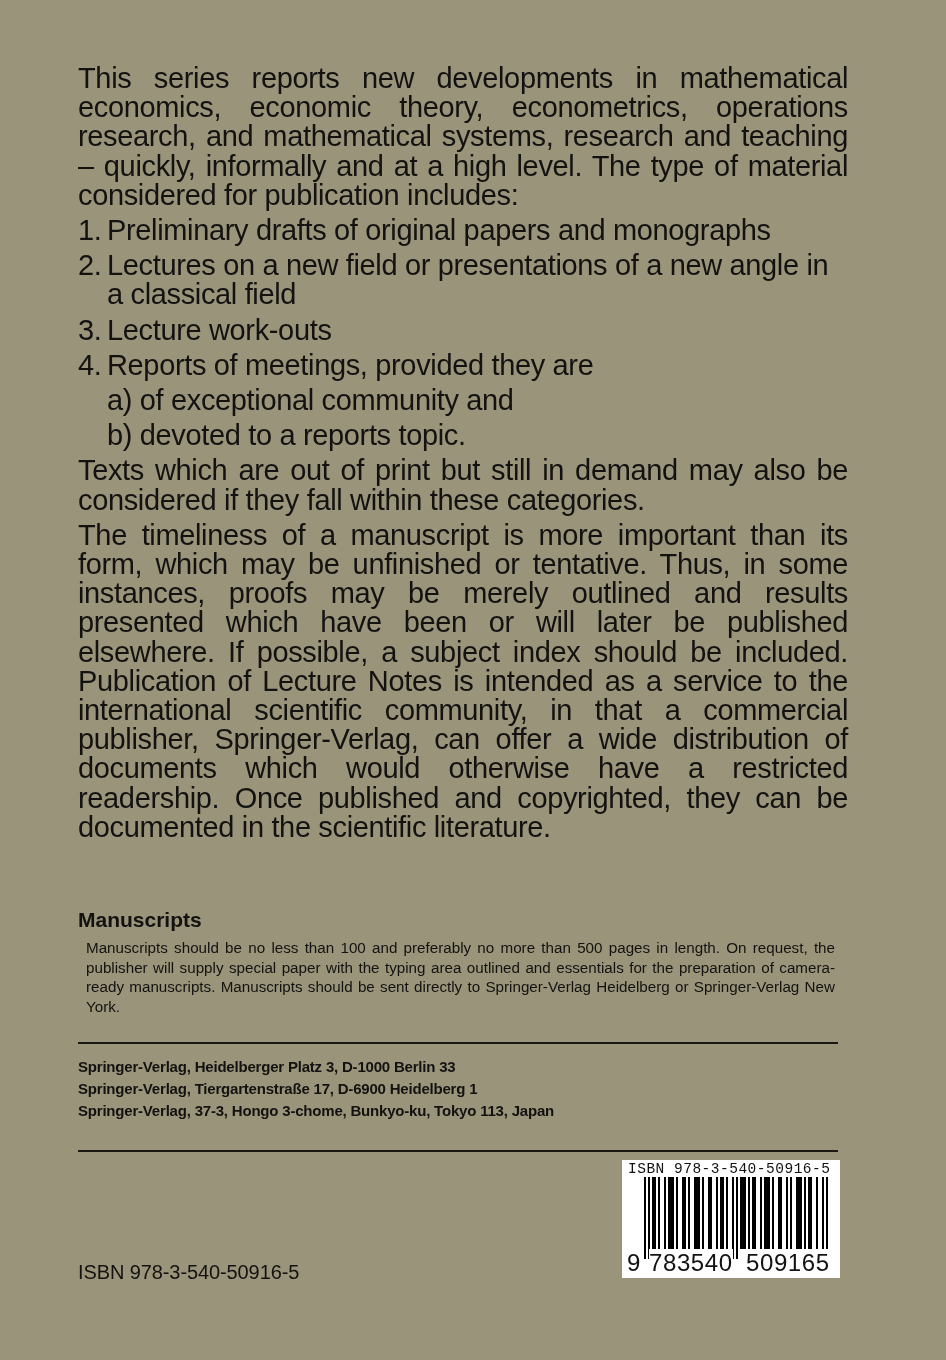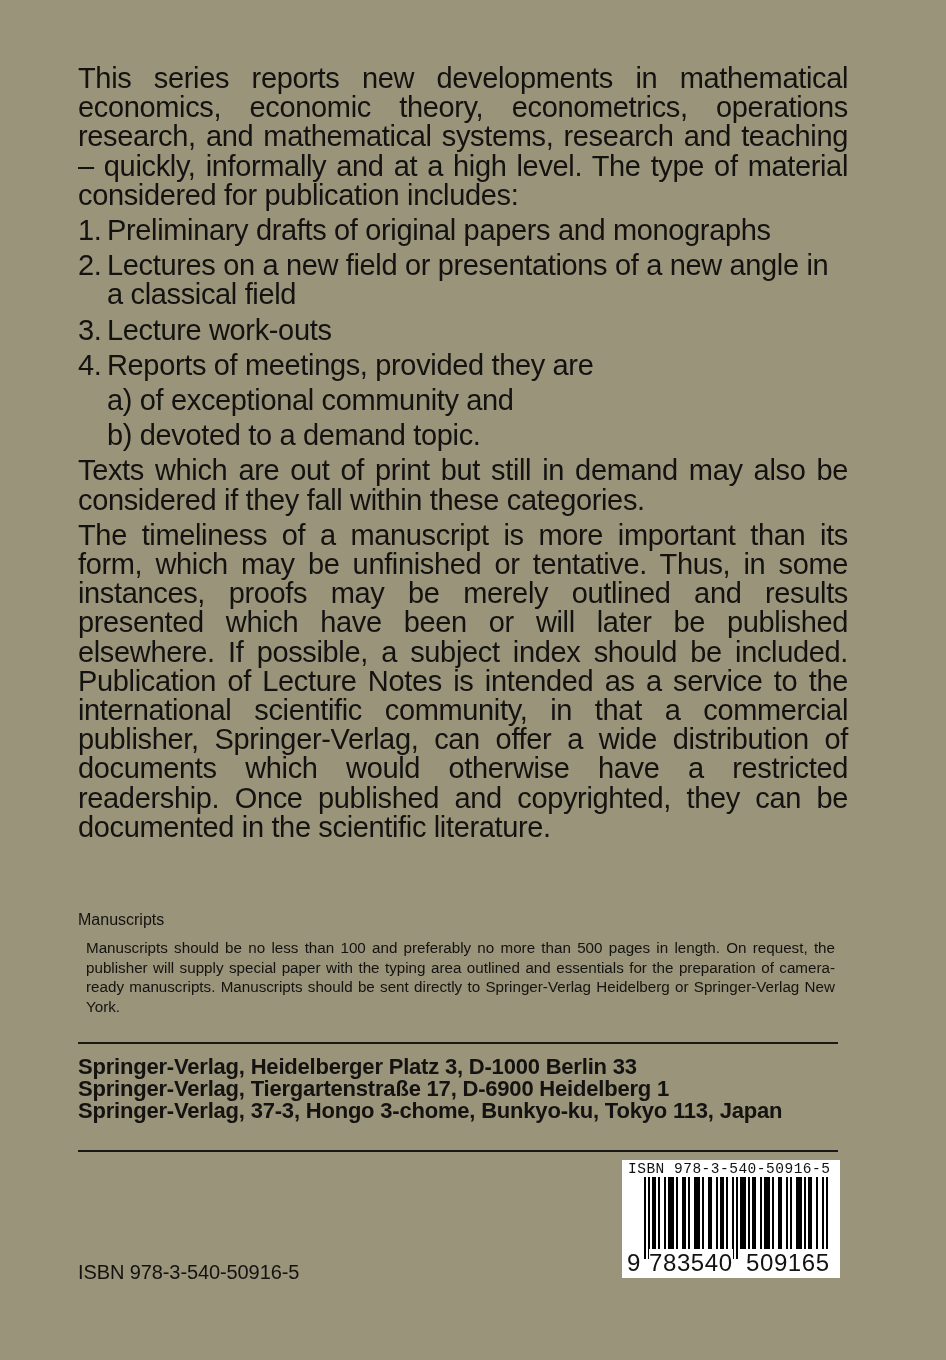--- a/index.html
+++ b/index.html
@@ -45,40 +45,40 @@
     .manuscripts {
       position: absolute;
       left: 78px;
       top: 910px;
       width: 765px;
       font-size: 15.2px;
       line-height: 19.4px;
     }
     .manuscripts h3 {
       margin: 0 0 9px 0;
-      font-size: 16px;
-      font-weight: normal;
+      font-size: 21px;
+      font-weight: bold;
     }
     .manuscripts p {
       margin: 8px;
       text-align: justify;
       text-align-last: left;
     }
     .rule {
       position: absolute;
       left: 78px;
       width: 760px;
       height: 2px;
       background: #1a1814;
     }
     .addresses {
       position: absolute;
       left: 78px;
       top: 1056px;
-      font-size: 22px;
+      font-size: 15px;
       line-height: 22.2px;
       font-weight: bold;
       letter-spacing: -0.2px;
     }
     .addresses div { white-space: nowrap; }
     .isbn-text {
       position: absolute;
       left: 78px;
       top: 1261px;
       font-size: 20px;
@@ -140,21 +140,21 @@
   </div>
   <div class="list-item">
     <span class="num">3.</span>
     <span class="txt">Lecture work-outs</span>
   </div>
   <div class="list-item">
     <span class="num">4.</span>
     <span class="txt">Reports of meetings, provided they are</span>
   </div>
   <div class="sub-item">a) of exceptional community and</div>
-  <div class="sub-item">b) devoted to a demand topic.</div>
+  <div class="sub-item">b) devoted to a reports topic.</div>
 
   <p class="para-gap">Texts which are out of print but still in demand may also be considered if they fall within these categories.</p>
   <p class="para-gap">The timeliness of a manuscript is more important than its form, which may be unfinished or tentative. Thus, in some instances, proofs may be merely outlined and results presented which have been or will later be published elsewhere. If possible, a subject index should be included. Publication of Lecture Notes is intended as a service to the international scientific community, in that a commercial publisher, Springer-Verlag, can offer a wide distribution of documents which would otherwise have a restricted readership. Once published and copyrighted, they can be documented in the scientific literature.</p>
 </div>
 
 <div class="manuscripts">
   <h3>Manuscripts</h3>
   <p>Manuscripts should be no less than 100 and preferably no more than 500 pages in length. On request, the publisher will supply special paper with the typing area outlined and essentials for the preparation of camera-ready manuscripts. Manuscripts should be sent directly to Springer-Verlag Heidelberg or Springer-Verlag New York.</p>
 </div>
 

